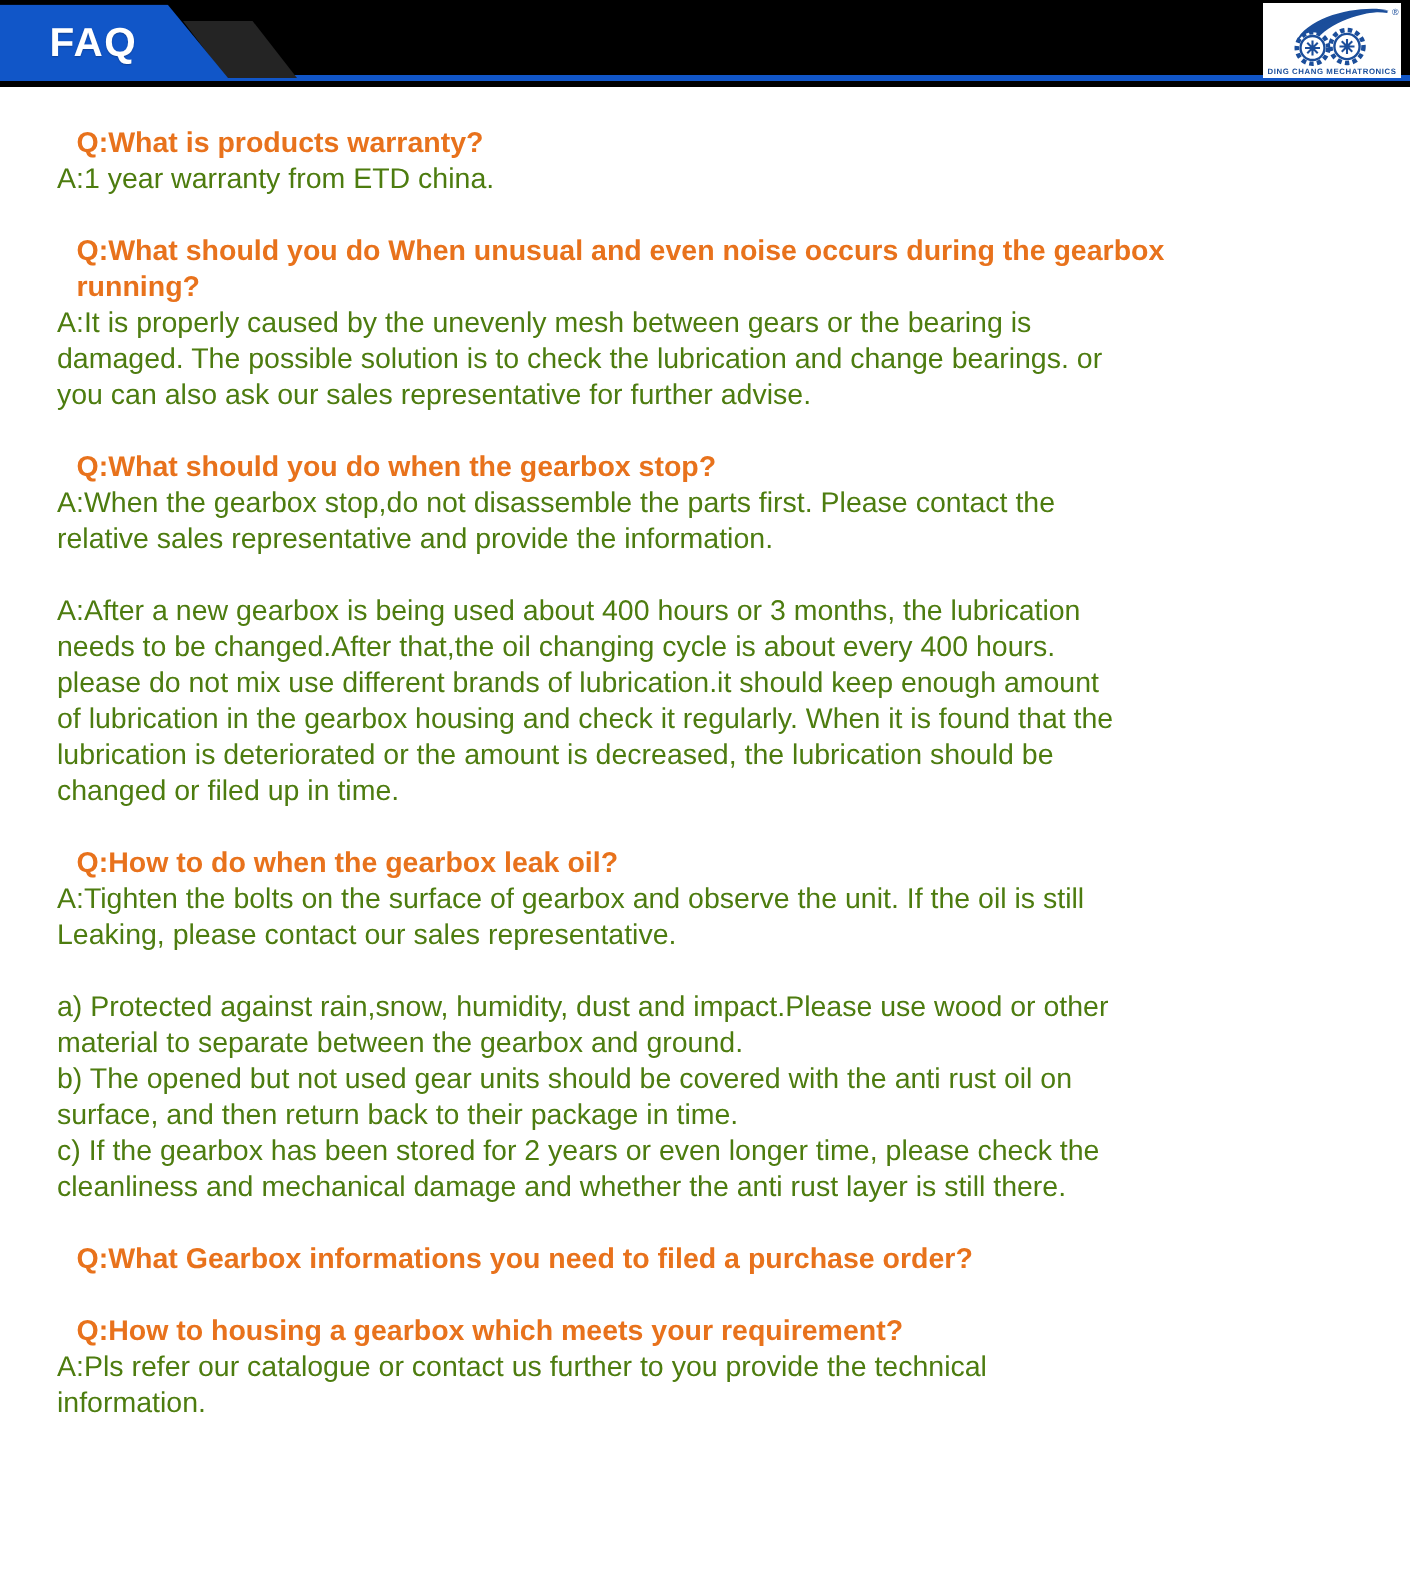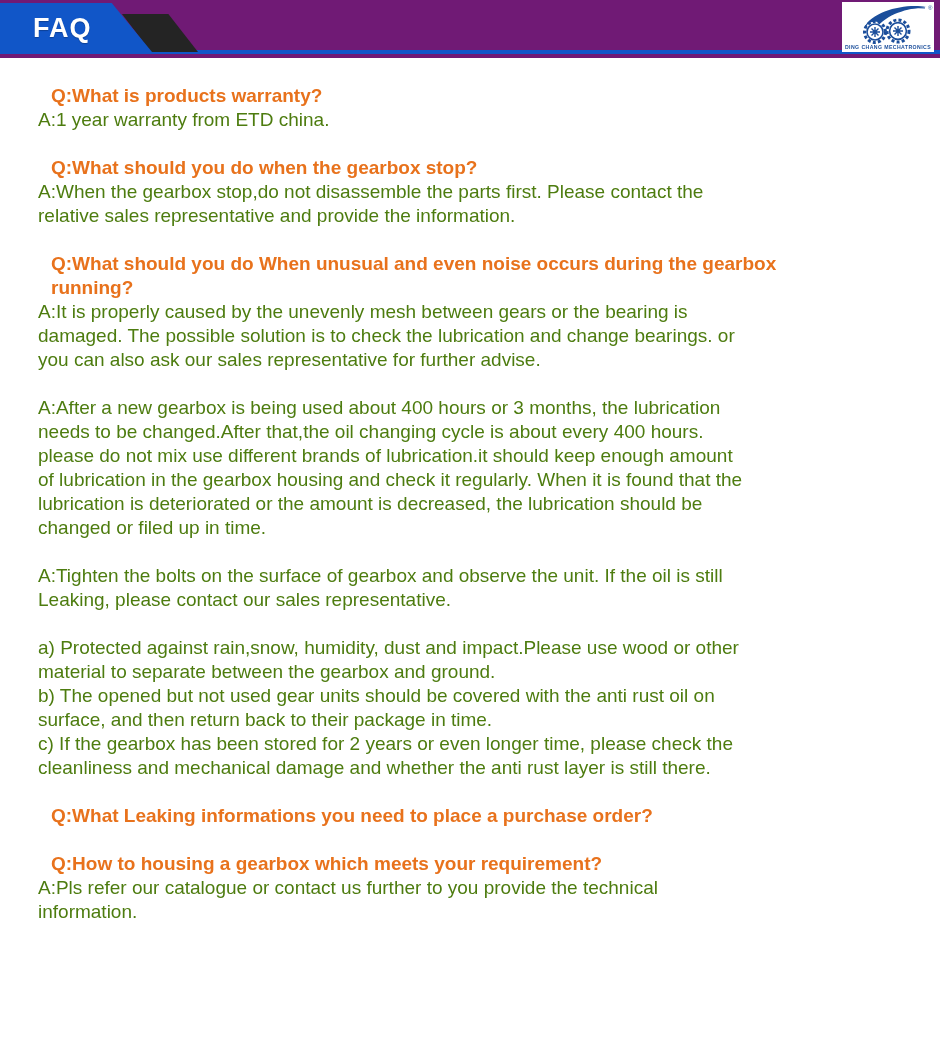--- a/index.html
+++ b/index.html
@@ -4,21 +4,21 @@
 <style>
   html,body{margin:0;padding:0;}
   body{
     width:940px;height:1064px;
     background:#ffffff;
     font-family:"Liberation Sans","DejaVu Sans",sans-serif;
     overflow:hidden;
     position:relative;
   }
   
-  .header{position:relative;height:58px;background:#701a75;}
+  .header{position:relative;height:58px;background:#000000;}
   .banner-blue{
     position:absolute;left:0;top:3px;width:152px;height:49px;
     background:#1156c8;z-index:2;
     clip-path:polygon(0 0,73.5% 0,100% 100%,0 100%);
   }
   .banner-black{
     position:absolute;left:122px;top:14px;width:76px;height:38px;
     background:#242424;z-index:1;
     clip-path:polygon(0 0,61% 0,100% 100%,38% 100%);
   }
@@ -81,58 +81,59 @@
 </div>
 
 <div class="main">
 
   <div class="faq-block">
     <div class="q">Q:What is products warranty?</div>
     <div class="a">A:1 year warranty from ETD china.</div>
   </div>
 
   <div class="faq-block">
-    <div class="q">Q:What should you do when the gearbox stop?</div>
-    <div class="a">A:When the gearbox stop,do not disassemble the parts first. Please contact the
-relative sales representative and provide the information.</div>
-  </div>
-
-  <div class="faq-block">
     <div class="q">Q:What should you do When unusual and even noise occurs during the gearbox
 running?</div>
     <div class="a">A:It is properly caused by the unevenly mesh between gears or the bearing is
 damaged. The possible solution is to check the lubrication and change bearings. or
 you can also ask our sales representative for further advise.</div>
+  </div>
+
+  <div class="faq-block">
+    <div class="q">Q:What should you do when the gearbox stop?</div>
+    <div class="a">A:When the gearbox stop,do not disassemble the parts first. Please contact the
+relative sales representative and provide the information.</div>
   </div>
 
   <div class="faq-block">
     <div class="a">A:After a new gearbox is being used about 400 hours or 3 months, the lubrication
 needs to be changed.After that,the oil changing cycle is about every 400 hours.
 please do not mix use different brands of lubrication.it should keep enough amount
 of lubrication in the gearbox housing and check it regularly. When it is found that the
 lubrication is deteriorated or the amount is decreased, the lubrication should be
 changed or filed up in time.</div>
   </div>
 
   <div class="faq-block">
+    <div class="q">Q:How to do when the gearbox leak oil?</div>
     <div class="a">A:Tighten the bolts on the surface of gearbox and observe the unit. If the oil is still
 Leaking, please contact our sales representative.</div>
   </div>
 
   <div class="faq-block">
     <div class="a">a) Protected against rain,snow, humidity, dust and impact.Please use wood or other
 material to separate between the gearbox and ground.
 b) The opened but not used gear units should be covered with the anti rust oil on
 surface, and then return back to their package in time.
 c) If the gearbox has been stored for 2 years or even longer time, please check the
 cleanliness and mechanical damage and whether the anti rust layer is still there.</div>
   </div>
 
   <div class="faq-block">
-    <div class="q">Q:What Leaking informations you need to place a purchase order?</div>
+    <div class="q">Q:What Gearbox informations you need to filed a purchase order?</div>
   </div>
 
   <div class="faq-block">
     <div class="q">Q:How to housing a gearbox which meets your requirement?</div>
     <div class="a">A:Pls refer our catalogue or contact us further to you provide the technical
 information.</div>
   </div>
 
 </div>
 

